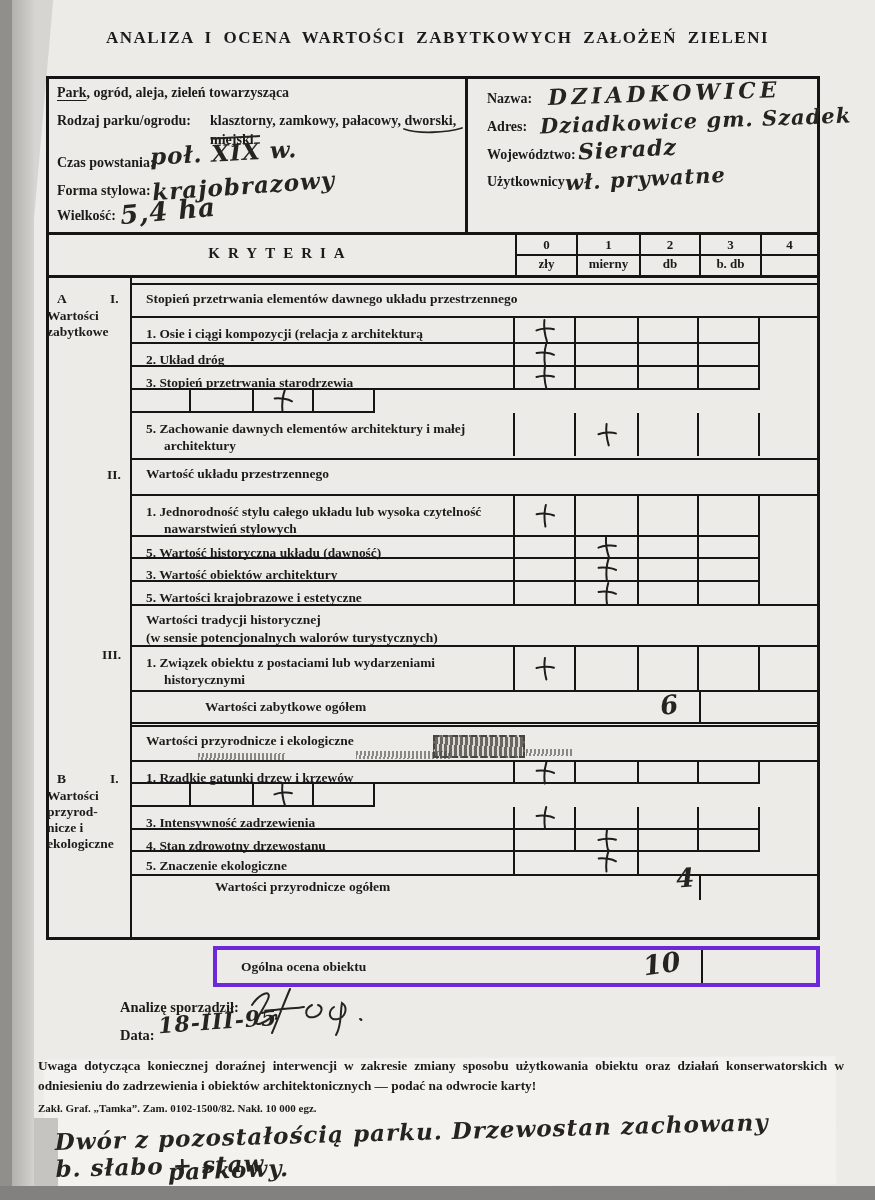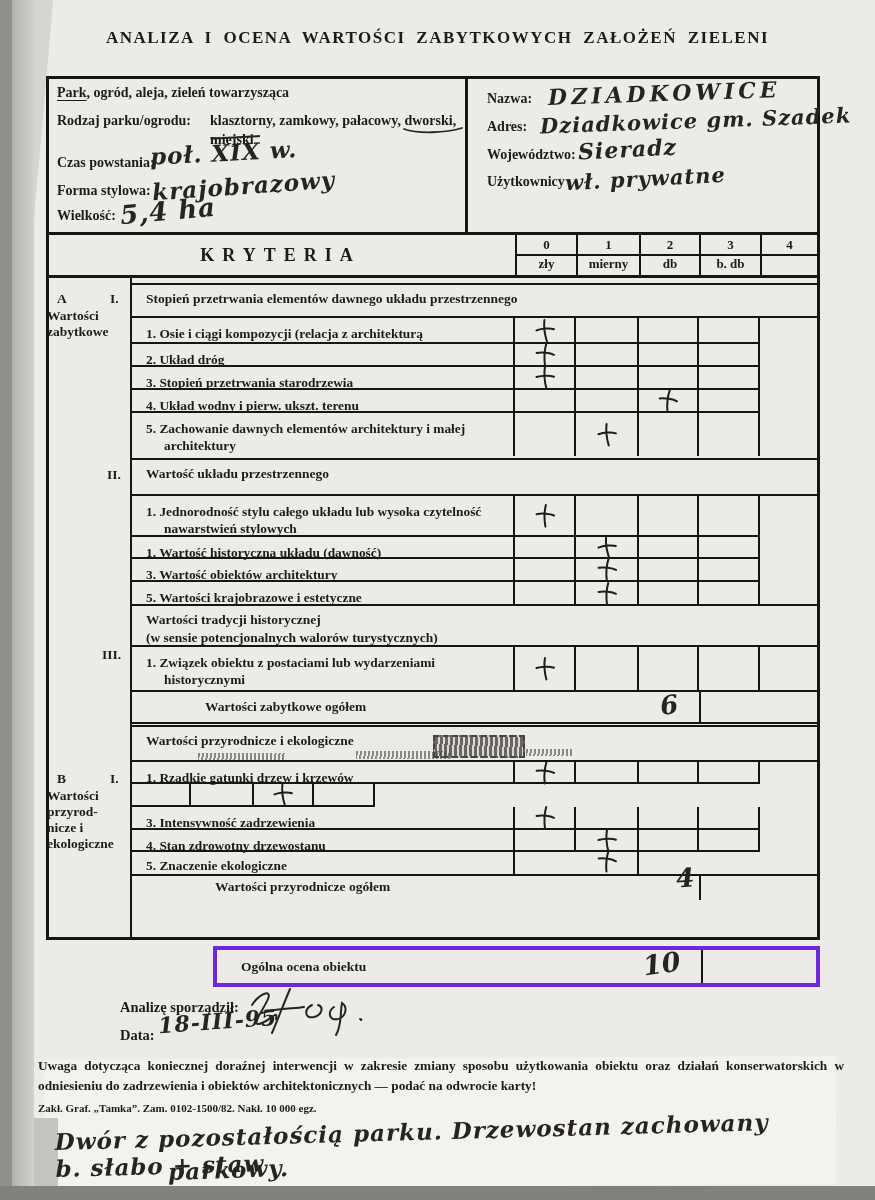--- a/index.html
+++ b/index.html
@@ -23,21 +23,21 @@
 
   
   .form-outer{left:46px;top:76px;width:774px;height:864px;border:3px solid #151515;box-sizing:border-box;}
   .hline{background:#151515;height:3px;}
   .header-vdiv{left:465px;top:79px;width:3px;height:153px;background:#151515;}
   .header-bottom{left:46px;top:232px;width:774px;}
   .kryteria-bottom{left:49px;top:275px;width:768px;}
   .label-divider{left:130px;top:278px;width:2px;height:660px;background:#151515;}
 
   
-  .ktitle{left:46px;top:245px;width:469px;text-align:center;font-weight:700;font-size:18px;letter-spacing:8px;}
+  .ktitle{left:46px;top:245px;width:469px;text-align:center;font-weight:700;font-size:15px;letter-spacing:8px;}
   .kcol{top:235px;height:40px;border-left:2px solid #151515;box-sizing:border-box;text-align:center;}
   .kcol .num{height:21px;border-bottom:2px solid #151515;box-sizing:border-box;font-weight:700;font-size:13px;line-height:19px;}
   .kcol .sub{height:17px;font-weight:700;font-size:13px;line-height:16px;}
 
   
   .table-body{left:130px;top:278px;width:687px;height:660px;}
   .csec{border-top:2px solid #151515;box-sizing:border-box;}
   .sec0{margin-top:5px;} .sec1{margin-top:2px;} .sec3{margin-top:1px;}
   .sec-header{position:relative;border-bottom:2px solid #151515;box-sizing:border-box;
               font-weight:700;font-size:13.5px;line-height:1.35;padding:5px 8px 0 16px;white-space:pre-line;}
@@ -214,21 +214,20 @@
                 <path d="M12.5 3 C11.2 9 11.4 18 12.8 24.5"></path>
                 <path d="M3.5 12.5 C9 11.2 17 11.4 21 13.2"></path>
               </svg>
             </div>
             <div class="ccell c1"></div>
             <div class="ccell c2"></div>
             <div class="ccell c3"></div>
             <div class="ccell c4"></div>
           </div>
           <div class="crow" style="height: 23px;">
-            <div class="clabel">4. Układ wodny i pierw. ukszt. terenu</div>
             <div class="ccell c0"></div>
             <div class="ccell c1"></div>
             <div class="ccell c2">
               <svg class="cross" width="24" height="27" viewBox="0 0 24 27" style="transform: rotate(7deg);">
                 <path d="M12.5 3 C11.2 9 11.4 18 12.8 24.5"></path>
                 <path d="M3.5 12.5 C9 11.2 17 11.4 21 13.2"></path>
               </svg>
             </div>
             <div class="ccell c3"></div>
             <div class="ccell c4"></div>
@@ -258,21 +257,21 @@
                 <path d="M12.5 3 C11.2 9 11.4 18 12.8 24.5"></path>
                 <path d="M3.5 12.5 C9 11.2 17 11.4 21 13.2"></path>
               </svg>
             </div>
             <div class="ccell c1"></div>
             <div class="ccell c2"></div>
             <div class="ccell c3"></div>
             <div class="ccell c4"></div>
           </div>
           <div class="crow" style="height: 22px;">
-            <div class="clabel">1. Wartość historyczna układu (dawność)</div>
+            <div class="clabel">5. Wartość historyczna układu (dawność)</div>
             <div class="ccell c0"></div>
             <div class="ccell c1">
               <svg class="cross" width="24" height="27" viewBox="0 0 24 27" style="transform: rotate(-8deg);">
                 <path d="M12.5 3 C11.2 9 11.4 18 12.8 24.5"></path>
                 <path d="M3.5 12.5 C9 11.2 17 11.4 21 13.2"></path>
               </svg>
             </div>
             <div class="ccell c2"></div>
             <div class="ccell c3"></div>
             <div class="ccell c4"></div>

